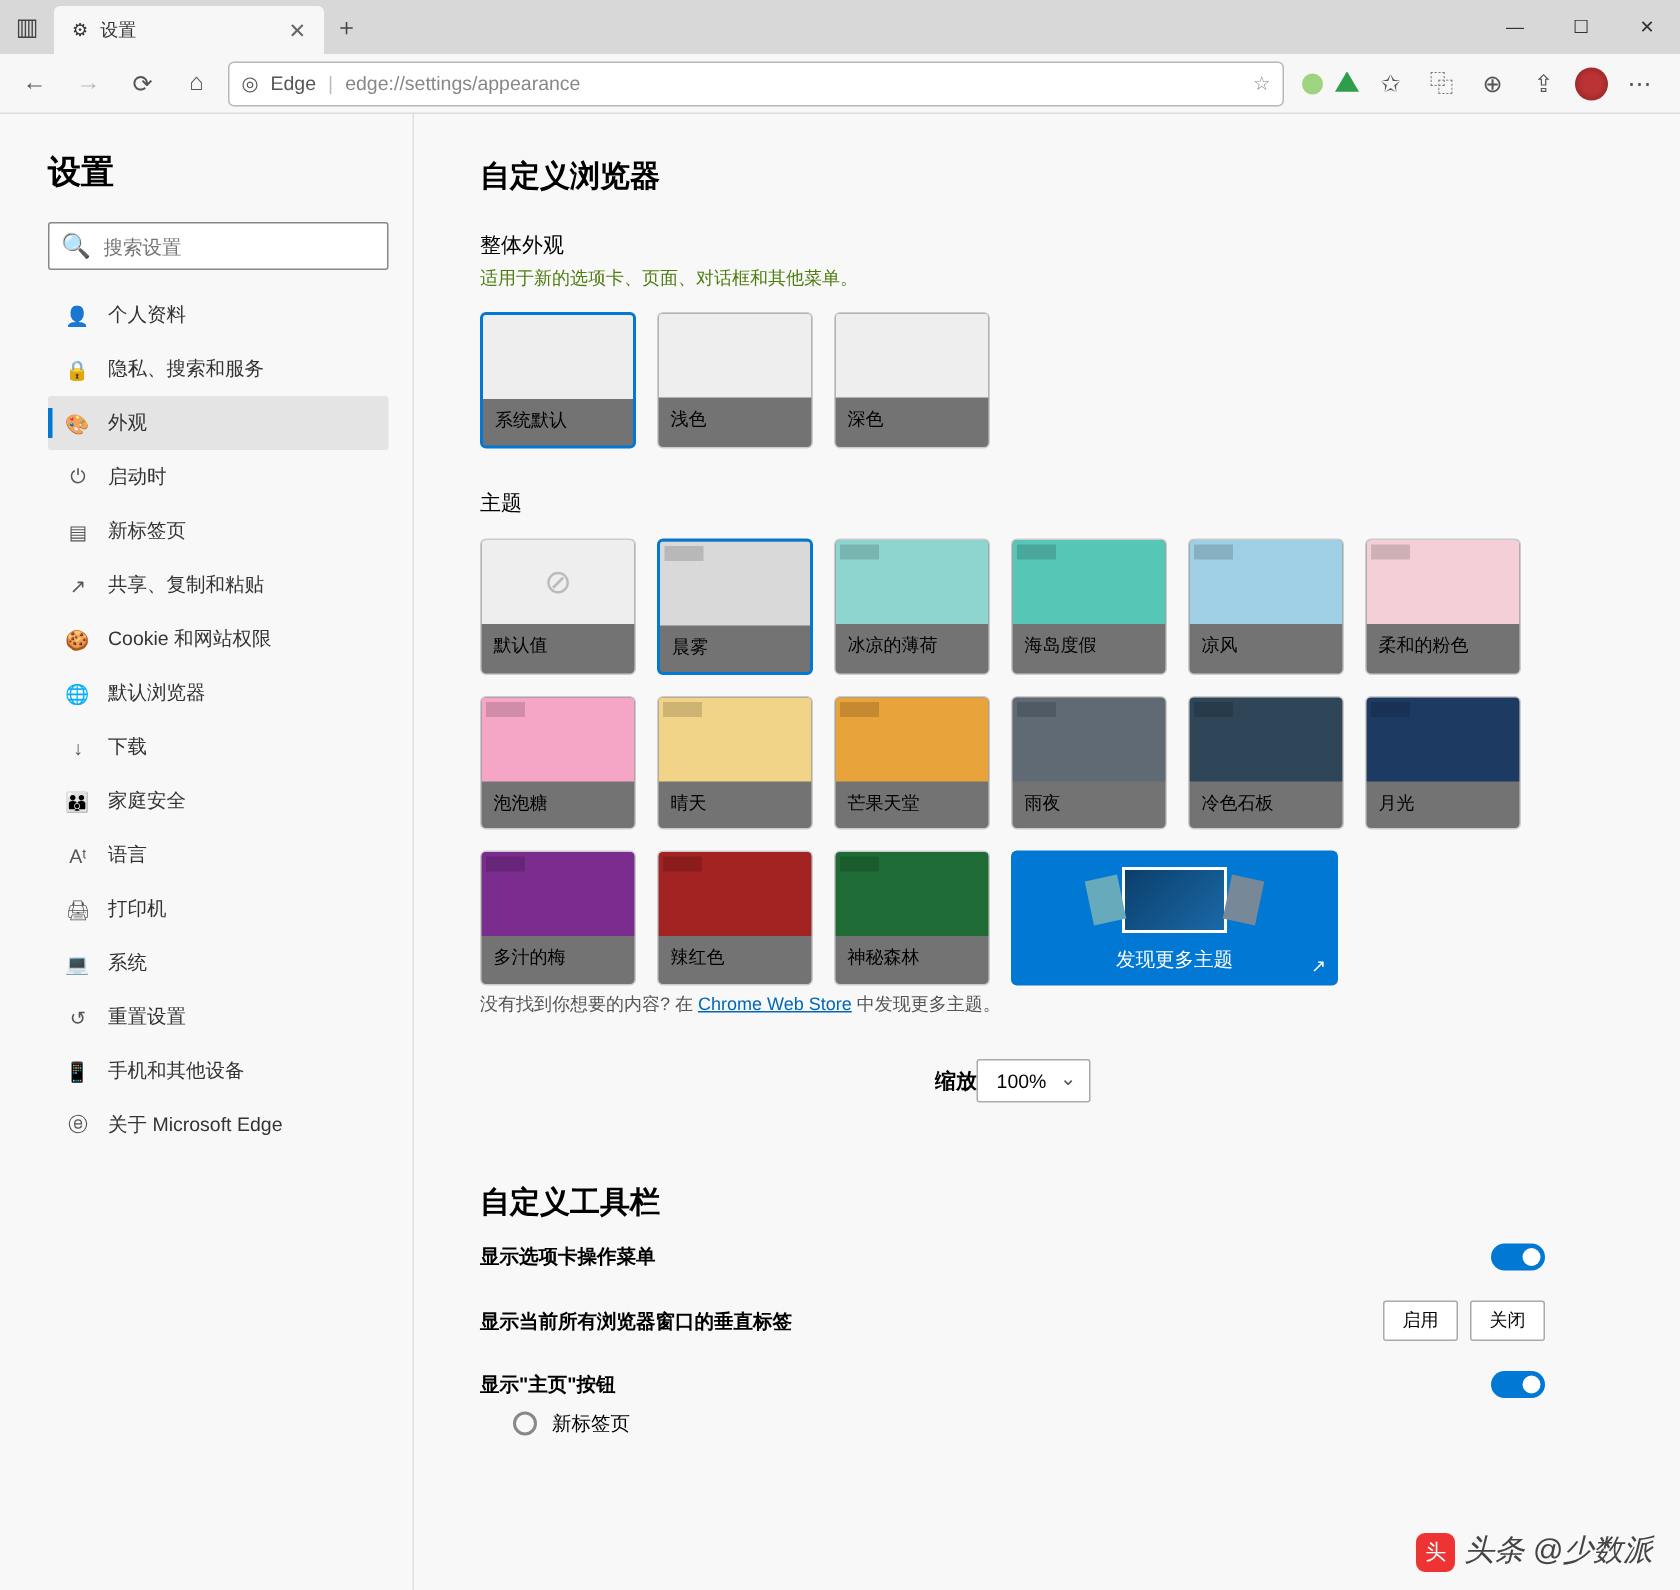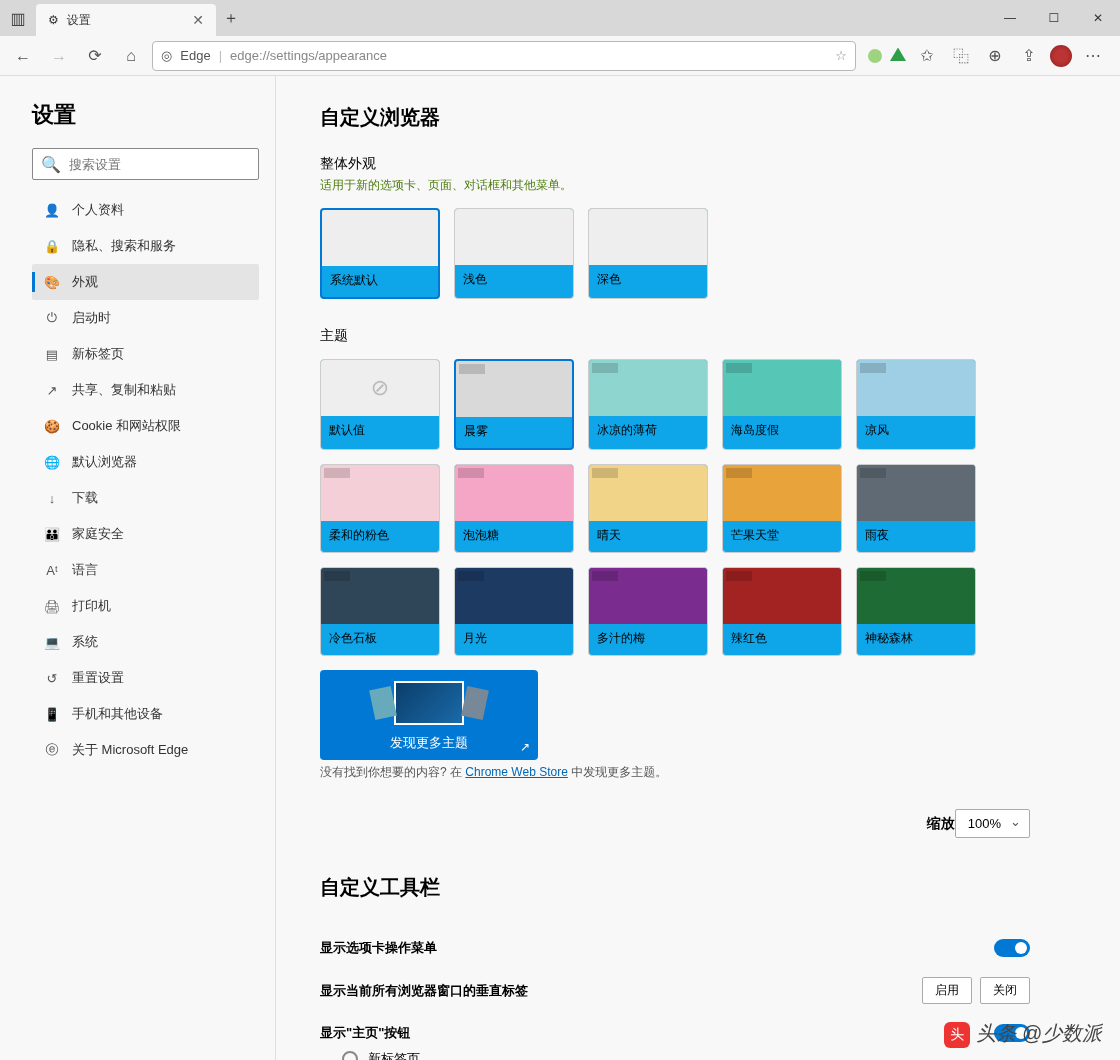--- a/index.html
+++ b/index.html
@@ -30,31 +30,31 @@
 .navlist { list-style:none;}
 .navlist li { display:flex; align-items:center; gap:12px; height:36px; padding:0 12px; font-size:13px; color:#333; border-radius:2px; cursor:pointer;}
 .navlist li.active { background:#e4e4e4; position:relative;}
 .navlist li.active::before { content:""; position:absolute; left:0; top:8px; bottom:8px; width:3px; background:#0078d4;}
 .navlist .ic { width:16px; display:flex;justify-content:center; color:#555;}
 .main { flex:1; overflow:auto; padding:28px 90px 60px 44px;}
 .main h2 { font-size:20px; font-weight:600; margin-bottom:24px;}
 .sec-title { font-size:14px; font-weight:400; margin-bottom:4px;}
 .sec-sub { font-size:12px; color:#4d7c0f; margin-bottom:14px;}
 .row-cards { display:flex; gap:14px; flex-wrap:wrap; margin-bottom:28px;}
-.card { width:120px; border:1px solid #ccc; border-radius:4px; background:#0ea5e9; overflow:hidden; cursor:pointer;}
+.card { width:104px; border:1px solid #ccc; border-radius:4px; background:#737373; overflow:hidden; cursor:pointer;}
 .card.selected { border:2px solid #0078d4;}
 .card .prev { height:56px; background:#eee;}
 .card .lbl { padding:6px 8px 8px; font-size:12px;}
 .theme-card .prev { height:56px;}
 .more-card { width:218px; background:#0078d4; border:none; display:flex; flex-direction:column; align-items:center; justify-content:center; color:#fff; font-size:13px; position:relative; padding:8px;}
 .more-card .imgs { height:50px; display:flex; align-items:center; justify-content:center; gap:-4px;}
 .more-card .open { position:absolute; bottom:6px; right:8px; font-size:12px;}
 .help { font-size:12px; color:#555; margin-top:-14px; margin-bottom:28px;}
 .help a { color:#0067b8;}
-.zoomrow { display:flex; align-items:center; justify-content:flex-end; margin-bottom:36px;}
+.zoomrow { display:flex; align-items:center; justify-content:center; margin-bottom:53px;}
 .zoomrow .title { font-size:14px; font-weight:600;}
 .select { border:1px solid #aaa; border-radius:2px; padding:6px 28px 6px 12px; font-size:13px; background:#fff; position:relative;}
 .select::after { content:"⌄"; position:absolute; right:8px; top:4px; color:#555;}
 .togglerow { display:flex; align-items:center; justify-content:space-between; padding:10px 0;}
 .togglerow .lbl { font-size:13px; font-weight:600;}
 .toggle { width:36px; height:18px; border-radius:10px; background:#0078d4; position:relative;}
 .toggle::after { content:""; position:absolute; width:12px; height:12px; background:#fff; border-radius:50%; right:3px; top:3px;}
 .btns { display:flex; gap:8px;padding-left:46px;}
 .btn { border:1px solid #aaa; background:#fff; padding:4px 12px; font-size:12px; border-radius:2px; cursor:pointer;}
 .subnote { font-size:11px; color:#777; margin-top:-6px; margin-bottom:8px;}
@@ -282,21 +282,21 @@
         </div>
       <div class="help">
         <span>没有找到你想要的内容? 在 </span><a href="#">Chrome Web Store</a><span> 中发现更多主题。</span>
       </div>
 
       <div class="zoomrow">
         <div class="title">缩放</div>
         <div class="select"><span>100%</span></div>
       </div>
 
-      <h2 style="margin-bottom:28px;">自定义工具栏</h2>
+      <h2 style="margin-bottom:4px;">自定义工具栏</h2>
 
       <div class="togglerow">
         <div class="lbl">显示选项卡操作菜单</div>
         <div class="toggle"></div>
       </div>
 
       <div class="togglerow">
         <div class="lbl">显示当前所有浏览器窗口的垂直标签</div>
         <div class="btns">
           <div class="btn">启用</div>

